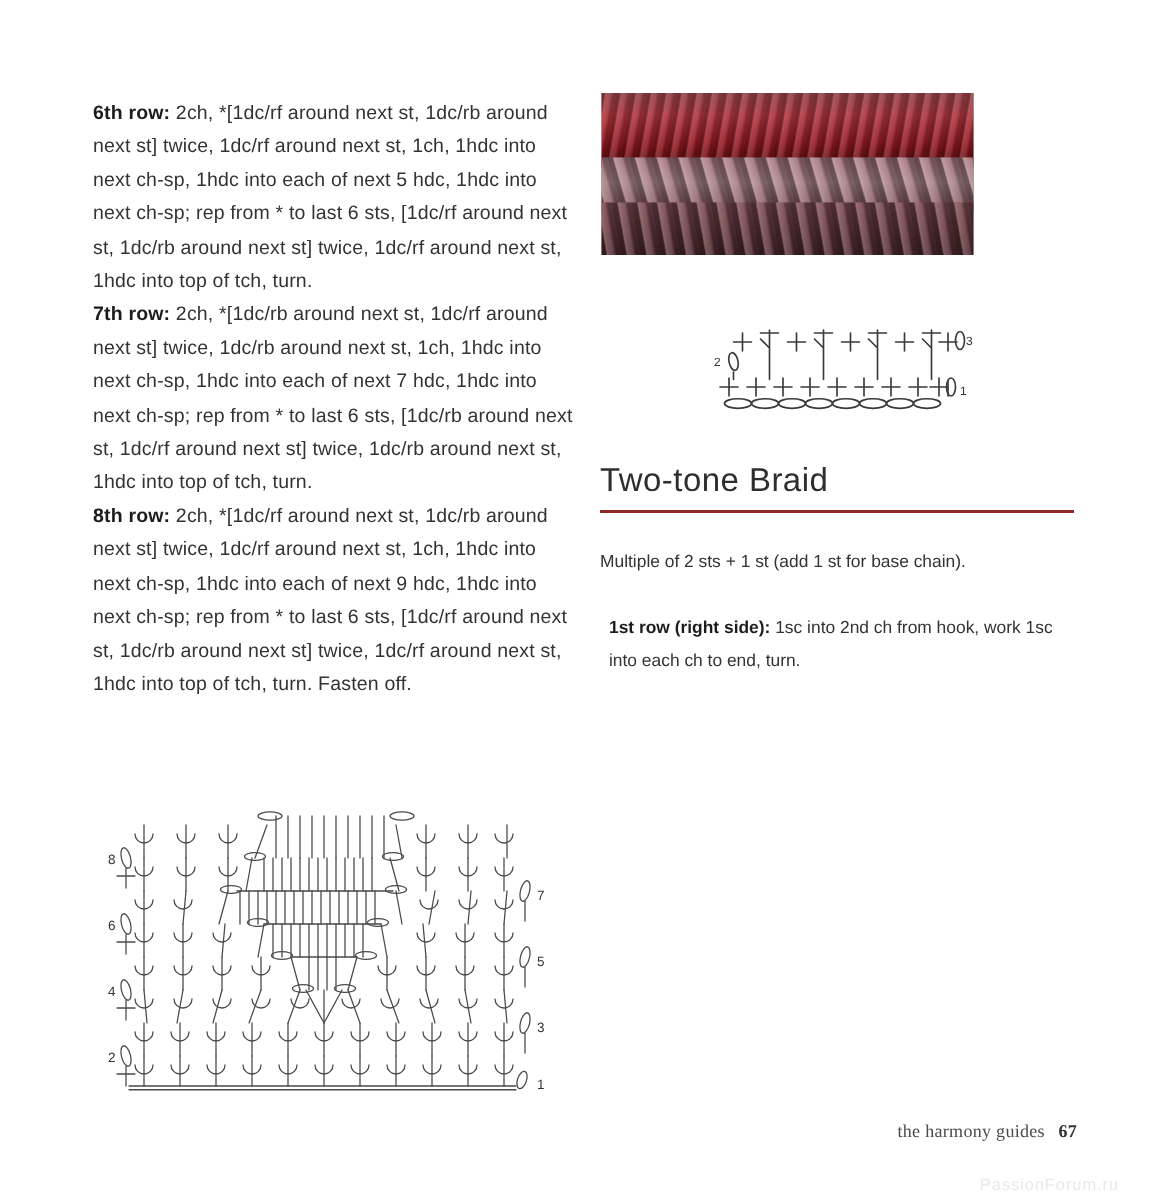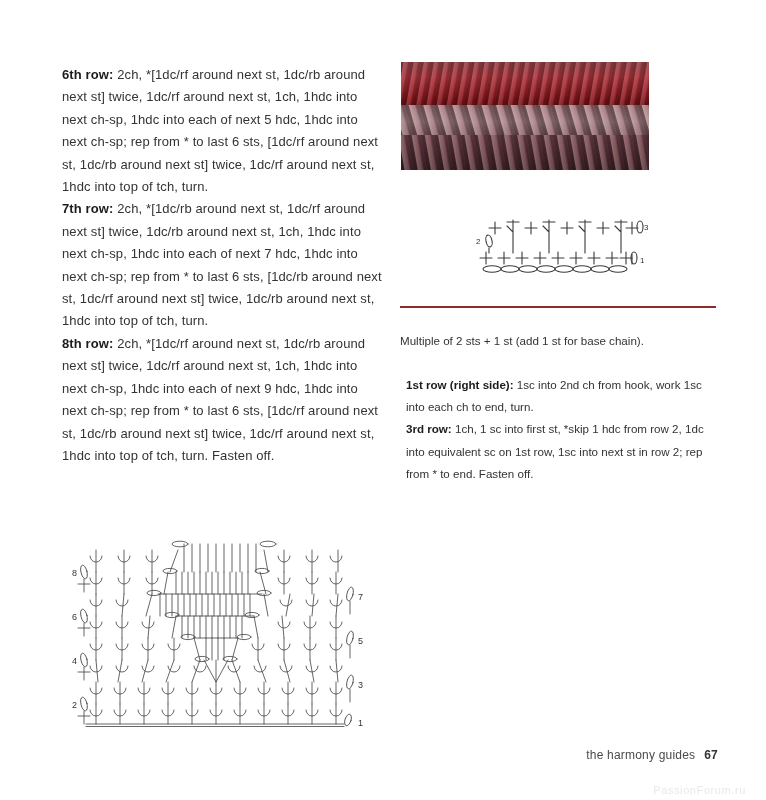--- a/index.html
+++ b/index.html
@@ -140,21 +140,21 @@
     width: 300px;
     height: 202px;
   }
   .diagram-small svg, .diagram-large svg { display: block; }
 
   
   .footer {
     position: absolute;
     right: 48px;
     bottom: 38px;
-    font-family: Liberation Sans, sans-serif;
+    font-family: Liberation Serif, serif;
     font-size: 12px;
     color: #4a4a4a;
     letter-spacing: 0.2px;
   }
   .footer .pageno {
     font-weight: bold;
     margin-left: 9px;
     color: #333;
   }
   .watermark {
@@ -404,22 +404,22 @@
     <text class="dnum-lg" x="0" y="44">8</text>
 
     <text class="dnum-lg" x="286" y="194">1</text>
     <text class="dnum-lg" x="286" y="156">3</text>
     <text class="dnum-lg" x="286" y="112">5</text>
     <text class="dnum-lg" x="286" y="68">7</text>
   </svg>
 </div>
 
 <div class="right-col">
+  <h2 class="section-title">Two-tone Braid</h2>
   <div class="title-rule"></div>
   <p class="multiple-line">Multiple of 2 sts + 1 st (add 1 st for base chain).</p>
   <p class="right-para"><b class="rowlabel">1st row (right side):</b><span> 1sc into 2nd ch from hook, work 1sc into each ch to end, turn.</span></p>
-  <p class="right-para"><b class="rowlabel">3rd row:</b><span> 1ch, 1 sc into first st, *skip 1 hdc from row 2, 1dc into equivalent sc on 1st row, 1sc into next st in row 2; rep from * to end. Fasten off.</span></p>
 </div>
 
 <div class="footer">
   <span>the harmony guides</span><span class="pageno">67</span>
 </div>
 <div class="watermark">PassionForum.ru</div>
 
 </body></html>

